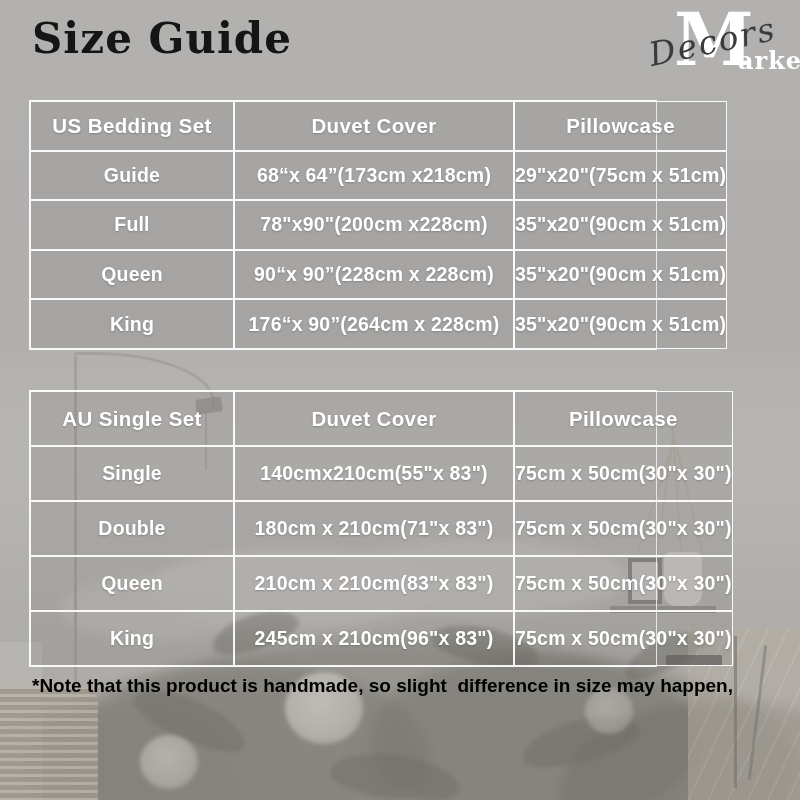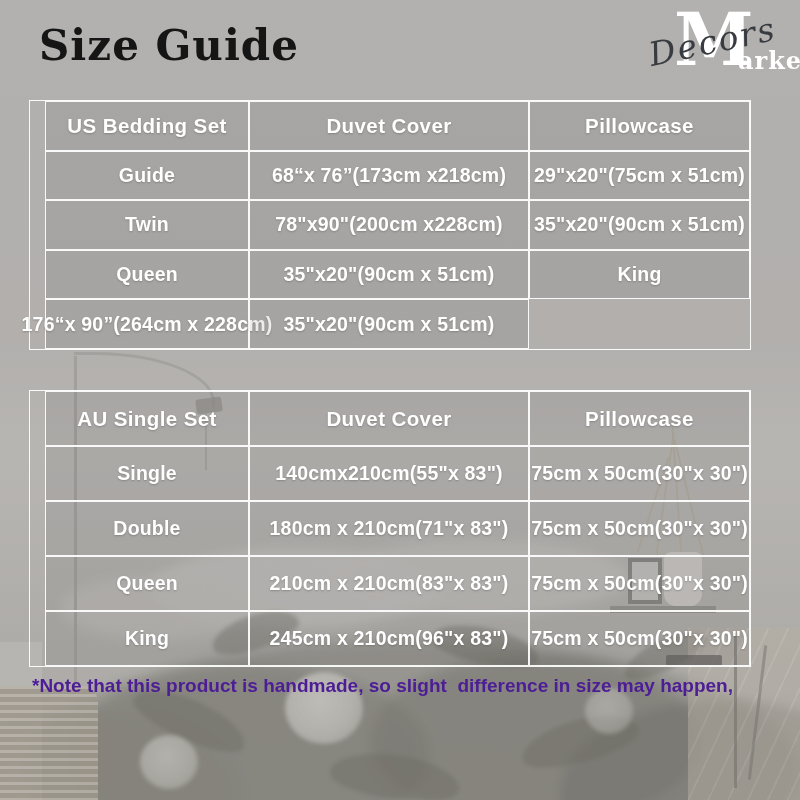--- a/index.html
+++ b/index.html
@@ -52,53 +52,52 @@
   .rack2{position:absolute;left:756px;top:645px;width:3px;height:135px;background:#514f4a;transform:rotate(7deg);opacity:.5;}
   .rack-item{position:absolute;left:666px;top:655px;width:56px;height:11px;background:#3a3936;border-radius:2px;opacity:.7;}
   .basket{position:absolute;left:-14px;top:686px;width:112px;height:130px;background:#a69d8b;border-radius:16px 16px 8px 8px;
     background-image:repeating-linear-gradient(180deg,rgba(255,255,255,.25) 0 3px,rgba(0,0,0,.12) 3px 8px);opacity:.85;}
   .floor-right{position:absolute;left:688px;top:628px;width:112px;height:172px;background:#b6ad9e;
     background-image:repeating-linear-gradient(115deg,rgba(255,255,255,.3) 0 2px,rgba(0,0,0,0) 2px 18px);opacity:.5;}
   .floor-left{position:absolute;left:0;top:642px;width:42px;height:158px;background:#c6c4c0;opacity:.55;}
   .veil{position:absolute;inset:0;background:rgba(177,175,173,0.35);}
   
   .title{
-    position:absolute;left:32px;top:14px;margin:7px;
+    position:absolute;left:32px;top:14px;margin:0;
     font-family:"DejaVu Serif","Liberation Serif",serif;
     font-weight:700;font-size:42px;letter-spacing:1px;color:#151515;
   }
   .logo{position:absolute;left:652px;top:8px;width:140px;height:84px;}
   .logo-m{position:absolute;left:22px;top:-4px;
     font-family:"DejaVu Serif","Liberation Serif",serif;font-weight:700;
     font-size:72px;line-height:72px;color:#ffffff;}
   .logo-rest{position:absolute;left:86px;top:38px;
     font-family:"DejaVu Serif","Liberation Serif",serif;font-weight:700;
     font-size:24px;color:#ffffff;letter-spacing:1px;}
   .logo-script{position:absolute;left:-4px;top:14px;
     font-family:"DejaVu Serif","Liberation Serif",serif;font-style:italic;
     font-size:33px;color:#383c40;transform:rotate(-12deg);letter-spacing:2px;}
   .size-table{
-    position:absolute;left:29px;width:722px;
+    position:absolute;left:29px;width:628px;
     display:grid;grid-template-columns:204px 280px 1fr;
     border:1px solid rgba(255,255,255,.93);
     box-sizing:border-box;
-    padding-left:15px;
   }
   .us-table{top:100px;grid-auto-rows:49.6px;}
   .au-table{top:390px;grid-auto-rows:55px;}
   .cell{
     display:flex;align-items:center;justify-content:center;
     border:1px solid rgba(255,255,255,.93);
     background:rgba(70,70,68,0.10);
     color:#ffffff;font-weight:700;font-size:19.5px;
     text-shadow:0 1px 2px rgba(70,70,70,.35);
     letter-spacing:.2px;white-space:nowrap;
   }
   .cell.header{font-size:20.5px;letter-spacing:.4px;}
-  .notes{position:absolute;left:32px;top:675px;width:745px;color:#4c1d95;}
+  .notes{position:absolute;left:32px;top:675px;width:745px;color:#000000;}
   .note-line{margin:0;font-weight:700;font-size:19px;line-height:22px;white-space:pre;}
   .note2{margin-top:8px;}
 </style>
 </head>
 <body>
 
 <div class="page">
 
   <div class="photo">
     <div class="wall"></div>
@@ -146,28 +145,29 @@
     <span class="logo-rest">arket</span>
     <span class="logo-script">Decors</span>
   </div>
 
   <div class="size-table us-table">
     <div class="cell header">US Bedding Set</div>
     <div class="cell header">Duvet Cover</div>
     <div class="cell header">Pillowcase</div>
 
     <div class="cell">Guide</div>
-    <div class="cell">68“x 76”(173cm x218cm)</div>
+    <div class="cell">68“x 64”(173cm x218cm)</div>
     <div class="cell">29"x20"(75cm x 51cm)</div>
 
-    <div class="cell">Twin</div>
+    <div class="cell">Full</div>
     <div class="cell">78"x90"(200cm x228cm)</div>
     <div class="cell">35"x20"(90cm x 51cm)</div>
 
     <div class="cell">Queen</div>
+    <div class="cell">90“x 90”(228cm x 228cm)</div>
     <div class="cell">35"x20"(90cm x 51cm)</div>
 
     <div class="cell">King</div>
     <div class="cell">176“x 90”(264cm x 228cm)</div>
     <div class="cell">35"x20"(90cm x 51cm)</div>
   </div>
 
   <div class="size-table au-table">
     <div class="cell header">AU Single Set</div>
     <div class="cell header">Duvet Cover</div>

